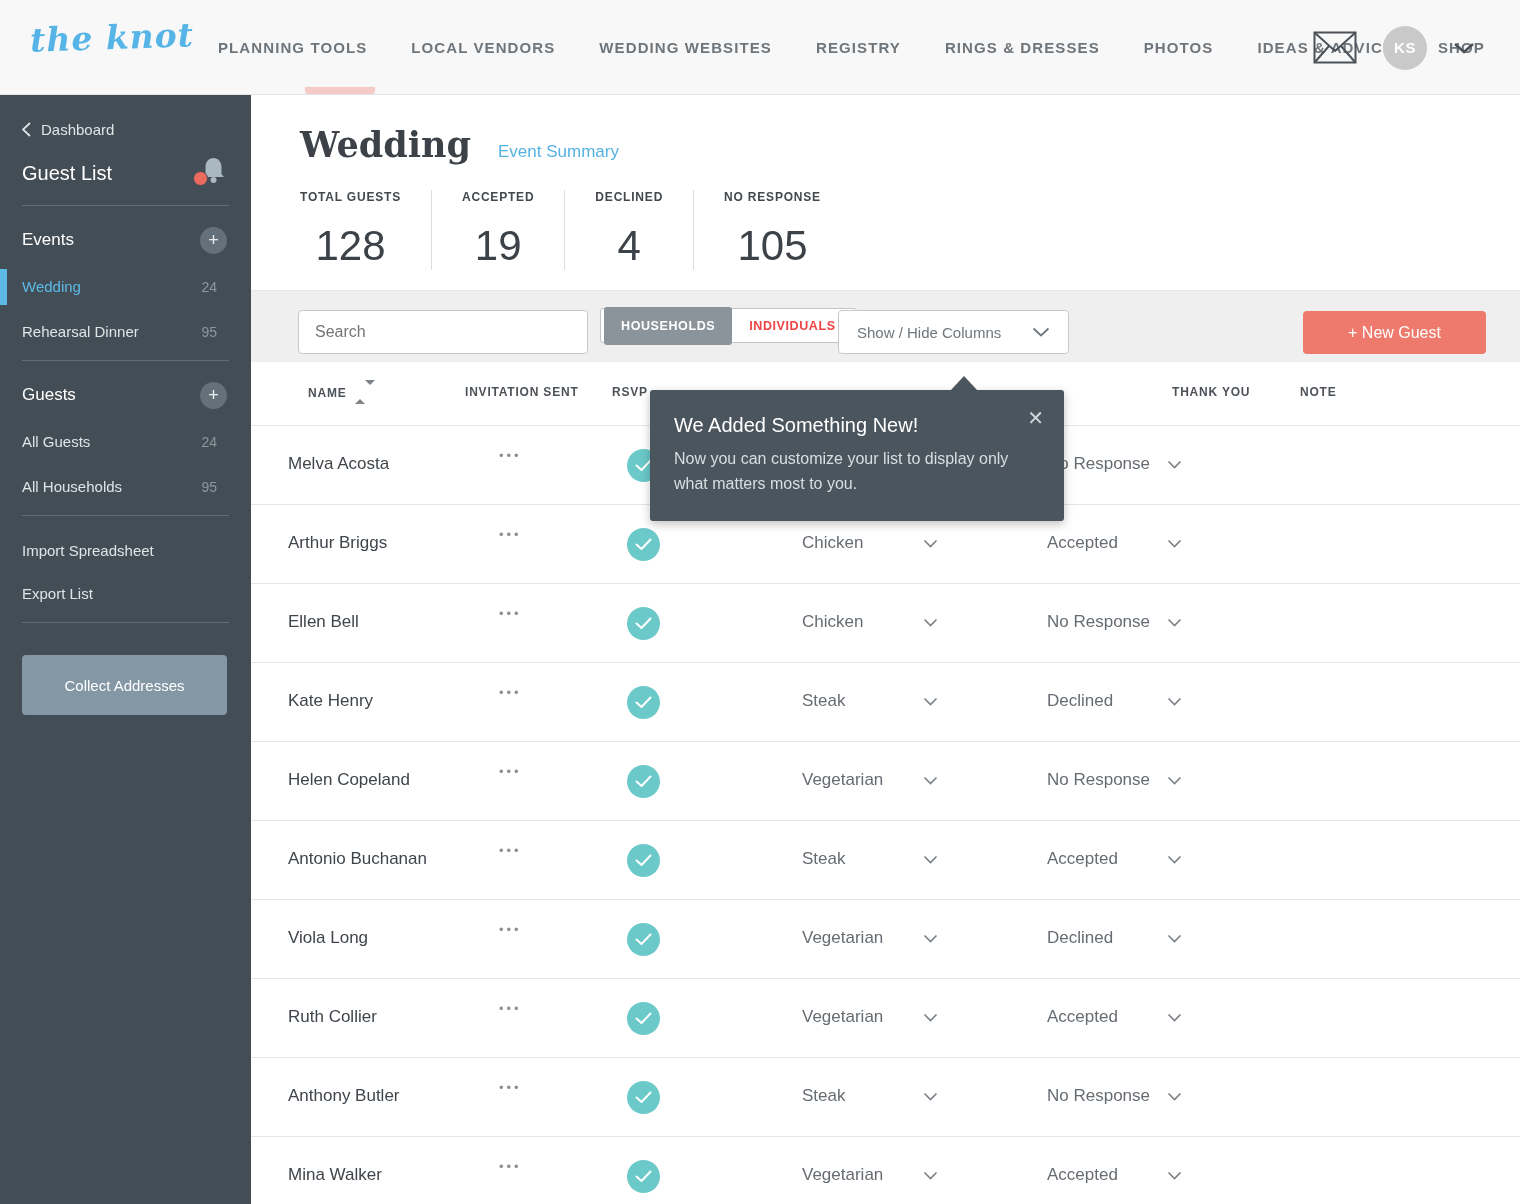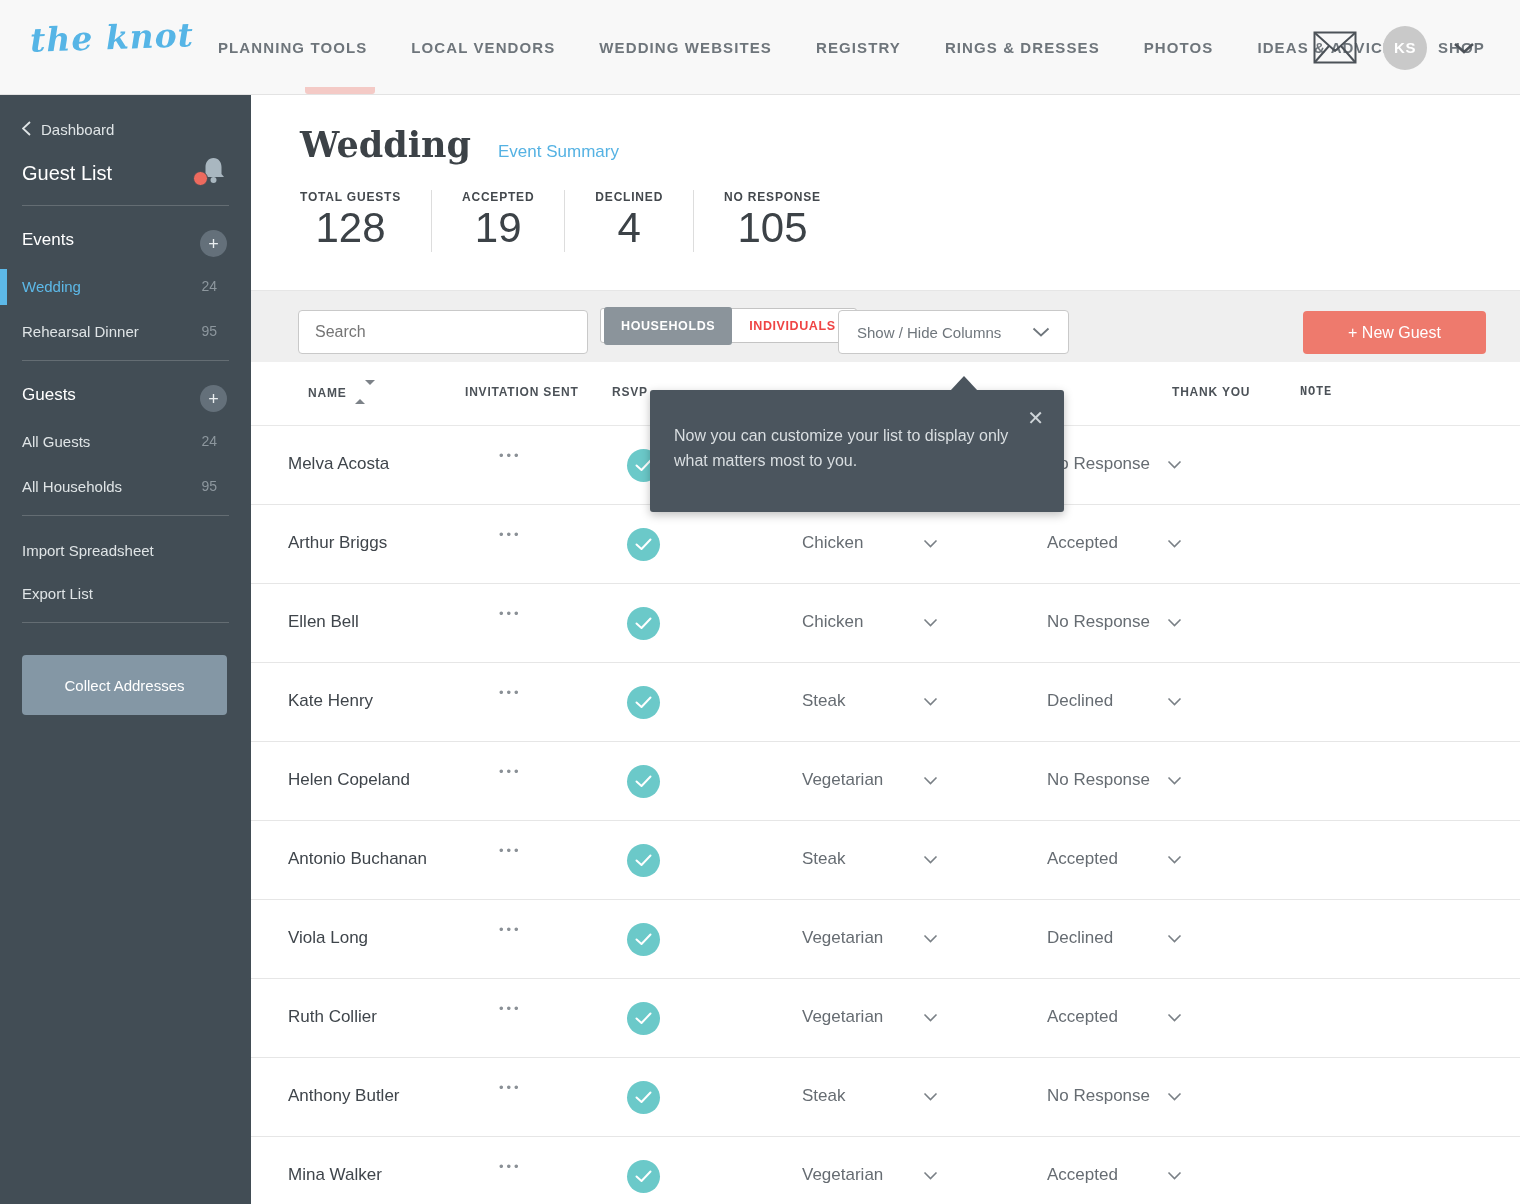--- a/index.html
+++ b/index.html
@@ -19,21 +19,21 @@
              cursor:pointer; white-space:nowrap; }
   .nav-icons { position:absolute; right:45px; top:0; height:95px; display:flex;
                align-items:center; gap:26px; }
   .avatar { width:44px; height:44px; border-radius:50%; background:#c9c9c9; color:#fff;
             display:flex; align-items:center; justify-content:center; font-size:15px;
             font-weight:bold; letter-spacing:0.5px; }
 
   
   .sidebar { position:absolute; left:0; top:95px; width:251px; height:1109px;
              background:#424d55; z-index:20; color:#e3e8ea; }
-  .sb-row { position:relative; padding:0 22px; display:flex; }
+  .sb-row { position:relative; padding:0 22px; display:flex; align-items:center; }
   .sb-back { margin-top:26px; font-size:15px; color:#dfe4e6; gap:10px; cursor:pointer; }
   .sb-title { margin-top:24px; font-size:20px; color:#fff; }
   .sb-bell { position:absolute; right:24px; top:-6px; }
   .badge-dot { position:absolute; left:-7px; bottom:-2px; width:15px; height:15px;
                border-radius:50%; background:#ed6a5e; border:1px solid #424d55;
                color:#fff; font-size:8px; display:flex; align-items:center; justify-content:center; }
   .sb-div { margin:20px 22px 0 22px; border-top:1px solid rgba(255,255,255,0.18); }
   .sb-section { margin-top:24px; font-size:17px; color:#fff; }
   .plus-btn { position:absolute; right:24px; width:27px; height:27px; border-radius:50%;
               background:#64707a; color:#e9edef; font-size:18px; display:flex;
@@ -52,21 +52,21 @@
                 background:#f0a49c; opacity:0.55; border-radius:0 0 3px 3px; z-index:31; }
   .page-title { position:absolute; left:300px; top:124px; font-family:"DejaVu Serif", serif;
                 font-weight:bold; font-size:35px; color:#3c4247; }
   .page-subtitle { position:absolute; left:462px; top:142px; font-size:17px; color:#55b2e3;
                    cursor:pointer;padding-left:36px; }
   .stats { position:absolute; left:300px; top:190px; display:flex; align-items:stretch; }
   .stat { text-align:center; padding:0 30px; }
   .stat:first-child { padding-left:0; }
   .stat-label { font-size:12px; font-weight:bold; color:#43484d; letter-spacing:0.8px;
                 white-space:nowrap; }
-  .stat-value { margin-top:0; font-size:42px; color:#3c4247; }
+  .stat-value { margin-top:18px; font-size:42px; color:#3c4247; }
   .stat-div { width:1px; background:#ddd; }
 
   
   .toolbar { position:absolute; left:251px; top:290px; width:1269px; height:80px;
              background:#efefef; border-top:1px solid #e6e6e6; border-bottom:1px solid #e0e0e0; }
   .search-box { position:absolute; left:47px; top:19px; width:290px; height:44px;
                 border:1px solid #c9c9c9; border-radius:4px; background:#fff;
                 font-family:inherit; font-size:16px; color:#444; padding:0 16px; outline:none; }
   .search-box::placeholder { color:#757575; }
   .toggle { position:absolute; left:349px; top:17px; height:35px; background:#fff;
@@ -262,21 +262,21 @@
     <button class="new-guest">+ New Guest</button>
   </div>
 
   <div class="thead">
     <span class="th" style="left:57px;">
       <span>NAME</span><span class="sort-icon"><span class="tri up"></span><span class="tri down"></span></span>
     </span>
     <span class="th" style="left:214px;">INVITATION SENT</span>
     <span class="th" style="left:361px;">RSVP</span>
     <span class="th" style="left:921px;">THANK YOU</span>
-    <span class="th" style="left:1049px;font-family:Liberation Mono, monospace;">NOTE</span>
+    <span class="th" style="left:1049px;">NOTE</span>
   </div>
 
   <div class="tbody" id="rows">
       <div class="trow">
       <span class="cell-name">Melva Acosta</span>
       <span class="cell-dots">•••</span>
       <span class="check-circle">
         <svg width="17" height="13" viewBox="0 0 17 13">
           <polyline points="1.5,6.5 6.5,11 15.5,1.5" fill="none" stroke="#fff" stroke-width="2" stroke-linecap="round" stroke-linejoin="round"></polyline>
         </svg>
@@ -515,17 +515,18 @@
         <span class="status-chev">
           <svg width="15" height="9" viewBox="0 0 15 9">
             <polyline points="1.5,1.5 7.5,7.5 13.5,1.5" fill="none" stroke="#7a8086" stroke-width="1.6"></polyline>
           </svg>
         </span>
       </span>
     </div>
     </div>
 
   <div class="tooltip">
+    <div class="tt-title">We Added Something New!</div>
     <div class="tt-body">Now you can customize your list to display only what matters most to you.</div>
     <div class="tt-close">✕</div>
   </div>
 
 </div>
 
 </body></html>

